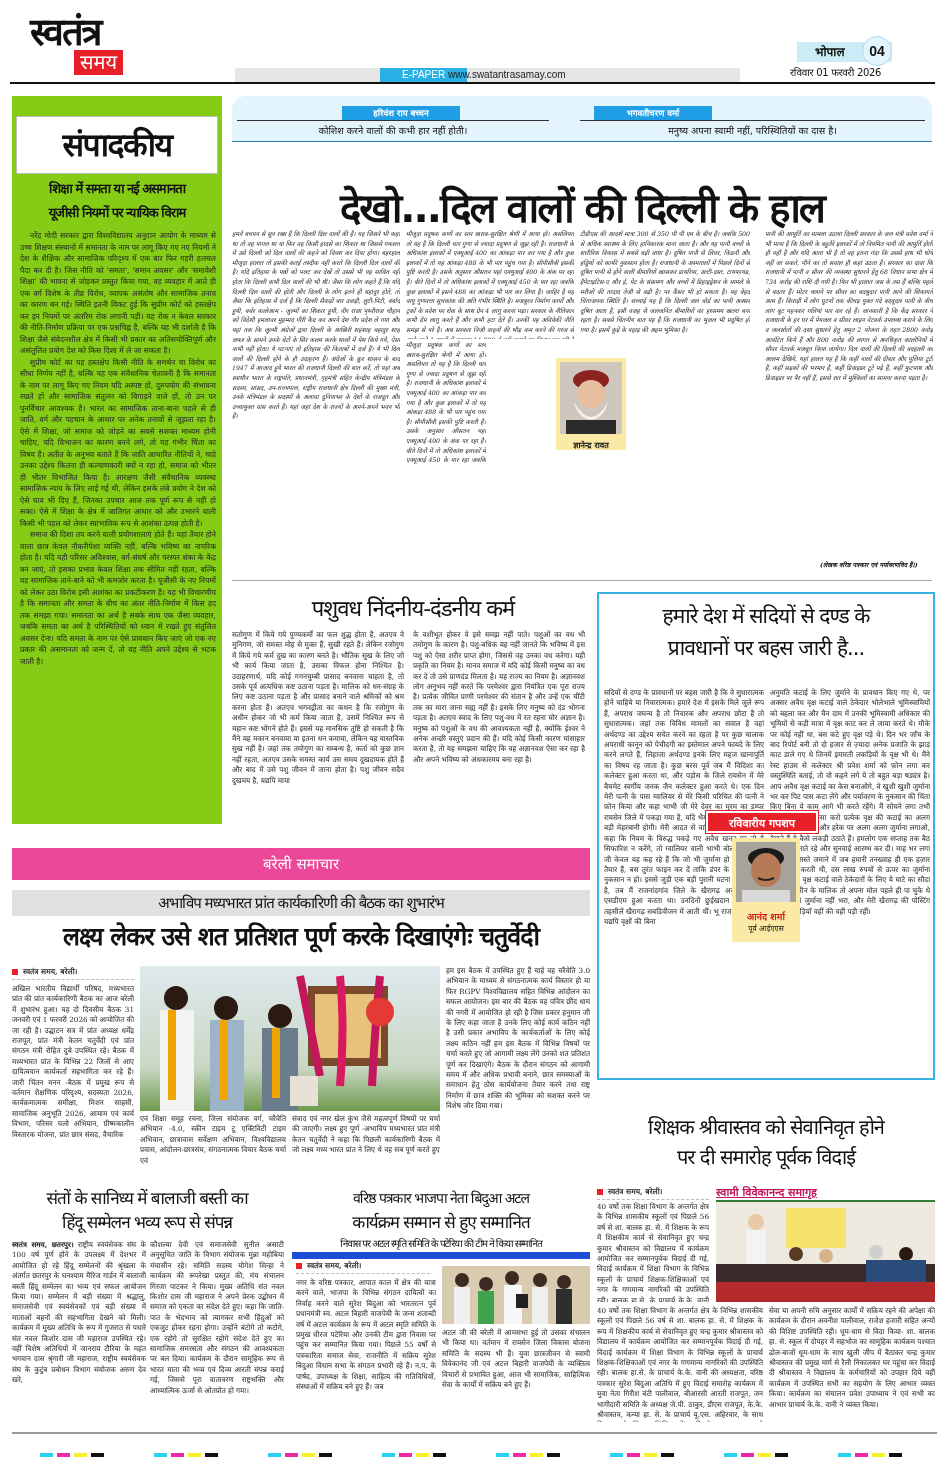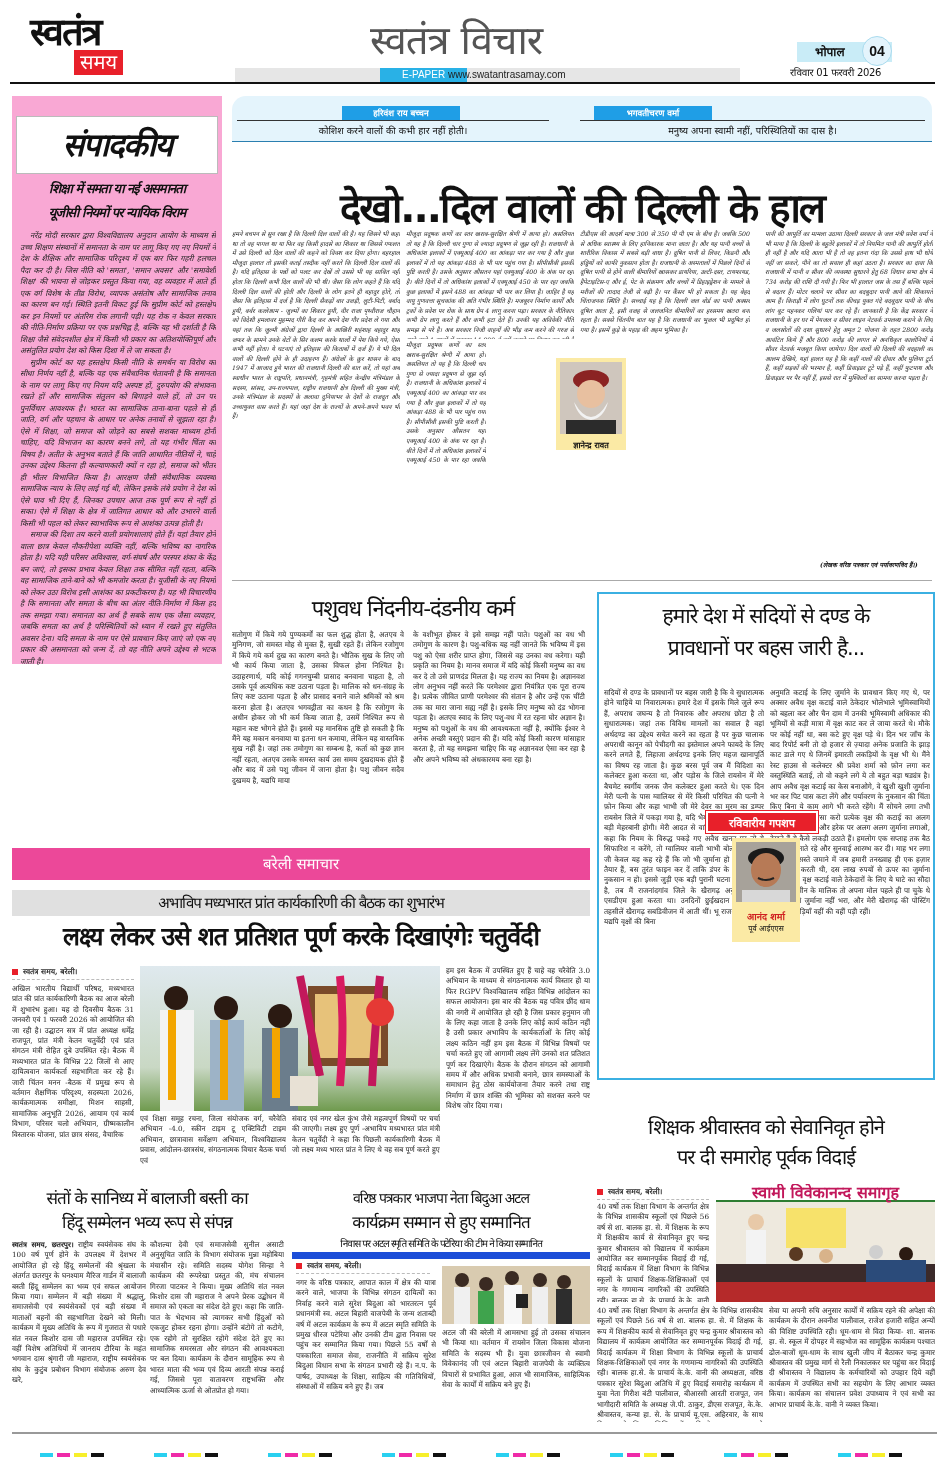--- a/index.html
+++ b/index.html
@@ -15,32 +15,31 @@
 .cmyk span{display:inline-block;width:13px;height:4px;margin-right:4px}
 </style>
 </head>
 <body>
 
 <div class="abs" style="left:0;top:0;width:945px;height:82px;">
   <div class="abs" style="left:22px;top:12px;width:130px;height:64px;">
     <div class="abs" style="left:8px;top:0;font-family:'DejaVu Sans',sans-serif;font-weight:bold;font-size:38px;line-height:40px;letter-spacing:-2px;color:#111">स्वतंत्र</div>
     <div class="abs" style="left:52px;top:38px;background:#e8202a;color:#fff;font-family:'DejaVu Sans',sans-serif;font-weight:normal;font-size:20px;line-height:25px;padding:0 6px;">समय</div>
   </div>
-  <div class="abs" style="left:370px;top:18px;font-family:'DejaVu Sans',sans-serif;font-size:40px;line-height:44px;color:#555;letter-spacing:-1px">स्वतंत्र विचार</div>
   <div class="abs" style="left:235px;top:68px;width:505px;height:14px;background:#e6e6e6;"></div>
   <div class="abs" style="left:380px;top:68px;background:#29b1e6;color:#fff;font-family:'Liberation Sans',sans-serif;font-size:10px;line-height:14px;padding:0 22px;">E-PAPER</div>
   <a class="abs" style="left:448px;top:68px;font-family:'Liberation Sans',sans-serif;font-size:10px;line-height:14px;color:#222;text-decoration:none;">www.swatantrasamay.com</a>
   <div class="abs" style="left:797px;top:42px;width:95px;height:20px;background:#c9ecf7;"></div>
   <div class="abs" style="left:815px;top:42px;font-family:'DejaVu Sans',sans-serif;font-weight:bold;font-size:12px;line-height:20px;">भोपाल</div>
   <div class="abs" style="left:862px;top:36px;width:30px;height:30px;border-radius:50%;background:#e4f4fc;border:1px solid #a9dbee;font-family:'Liberation Sans',sans-serif;font-weight:bold;font-size:14px;line-height:28px;text-align:center;">04</div>
   <div class="abs" style="left:790px;top:66px;font-family:'DejaVu Sans',sans-serif;font-size:10px;line-height:14px;letter-spacing:-0.3px">रविवार 01 फरवरी 2026</div>
   <div class="abs" style="left:10px;top:82px;width:925px;height:2px;background:#111;"></div>
 </div>
 
-<div class="abs" style="left:12px;top:96px;width:210px;height:568px;background:#f9a8d4;font-style:italic;">
+<div class="abs" style="left:12px;top:96px;width:210px;height:728px;background:#84cc16;">
   <div class="abs" style="left:4px;top:20px;width:202px;height:58px;background:#fff;border:1px solid #bbb;">
     <div style="font-family:'DejaVu Sans',sans-serif;font-weight:bold;font-size:32px;line-height:56px;text-align:center;letter-spacing:-1.5px">संपादकीय</div>
   </div>
   <div class="abs hl" style="left:0;top:82px;width:210px;font-size:13px;line-height:22px;">शिक्षा में समता या नई असमानता</div>
   <div class="abs hl" style="left:0;top:106px;width:210px;font-size:13px;line-height:22px;">यूजीसी नियमों पर न्यायिक विराम</div>
   <div class="abs col" style="left:8px;top:134px;width:196px;height:590px;font-size:7.6px;line-height:11.5px;">
     <p>नरेंद्र मोदी सरकार द्वारा विश्वविद्यालय अनुदान आयोग के माध्यम से उच्च शिक्षण संस्थानों में समानता के नाम पर लागू किए गए नए नियमों ने देश के शैक्षिक और सामाजिक परिदृश्य में एक बार फिर गहरी हलचल पैदा कर दी है। जिस नीति को 'समता', 'समान अवसर' और 'समावेशी शिक्षा' की भावना से जोड़कर प्रस्तुत किया गया, वह व्यवहार में आते ही एक वर्ग विशेष के तीव्र विरोध, व्यापक असंतोष और सामाजिक तनाव का कारण बन गई। स्थिति इतनी विकट हुई कि सुप्रीम कोर्ट को हस्तक्षेप कर इन नियमों पर अंतरिम रोक लगानी पड़ी। यह रोक न केवल सरकार की नीति-निर्माण प्रक्रिया पर एक प्रश्नचिह्न है, बल्कि यह भी दर्शाती है कि शिक्षा जैसे संवेदनशील क्षेत्र में किसी भी प्रकार का अतिशयोक्तिपूर्ण और असंतुलित प्रयोग देश को किस दिशा में ले जा सकता है।</p>
     <p>सुप्रीम कोर्ट का यह हस्तक्षेप किसी नीति के समर्थन या विरोध का सीधा निर्णय नहीं है, बल्कि यह एक संवैधानिक चेतावनी है कि समानता के नाम पर लागू किए गए नियम यदि अस्पष्ट हों, दुरुपयोग की संभावना रखते हों और सामाजिक संतुलन को बिगाड़ने वाले हों, तो उन पर पुनर्विचार आवश्यक है। भारत का सामाजिक ताना-बाना पहले से ही जाति, वर्ग और पहचान के आधार पर अनेक तनावों से जूझता रहा है। ऐसे में शिक्षा, जो समाज को जोड़ने का सबसे सशक्त माध्यम होनी चाहिए, यदि विभाजन का कारण बनने लगे, तो यह गंभीर चिंता का विषय है। अतीत के अनुभव बताते हैं कि जाति आधारित नीतियों ने, चाहे उनका उद्देश्य कितना ही कल्याणकारी क्यों न रहा हो, समाज को भीतर ही भीतर विभाजित किया है। आरक्षण जैसी संवैधानिक व्यवस्था सामाजिक न्याय के लिए लाई गई थी, लेकिन इसके लंबे प्रयोग ने देश को ऐसे घाव भी दिए हैं, जिनका उपचार आज तक पूर्ण रूप से नहीं हो सका। ऐसे में शिक्षा के क्षेत्र में जातिगत आधार को और उभारने वाली किसी भी पहल को लेकर स्वाभाविक रूप से आशंका उत्पन्न होती है।</p>
     <p>समाज की दिशा तय करने वाली प्रयोगशालाएं होते हैं। यहां तैयार होने वाला छात्र केवल नौकरीपेशा व्यक्ति नहीं, बल्कि भविष्य का नागरिक होता है। यदि यही परिसर अविश्वास, वर्ग-संघर्ष और परस्पर शंका के केंद्र बन जाएं, तो इसका प्रभाव केवल शिक्षा तक सीमित नहीं रहता, बल्कि वह सामाजिक ताने-बाने को भी कमजोर करता है। यूजीसी के नए नियमों को लेकर उठा विरोध इसी आशंका का प्रकटीकरण है। यह भी विचारणीय है कि समानता और समता के बीच का अंतर नीति-निर्माण में किस हद तक समझा गया। समानता का अर्थ है सबके साथ एक जैसा व्यवहार, जबकि समता का अर्थ है परिस्थितियों को ध्यान में रखते हुए संतुलित अवसर देना। यदि समता के नाम पर ऐसे प्रावधान किए जाएं जो एक नए प्रकार की असमानता को जन्म दें, तो वह नीति अपने उद्देश्य से भटक जाती है।</p>
   </div>
@@ -158,21 +157,21 @@
     <circle cx="122" cy="16" r="7" fill="#3a2a22"></circle>
       <rect x="114" y="23" width="16" height="35" fill="#2d2d2d"></rect>
   </svg>
 </div>
 <div class="abs col" style="left:442px;top:1328px;width:148px;height:94px;">अटल जी की बरेली में आमसभा हुई तो उसका संचालन भी किया था। वर्तमान में रायसेन जिला विकास योजना समिति के सदस्य भी हैं। युवा छात्रजीवन से स्वामी विवेकानंद जी एवं अटल बिहारी वाजपेयी के व्यक्तित्व विचारों से प्रभावित हुआ, आज भी सामाजिक, साहित्यिक सेवा के कार्यों में सक्रिय बने हुए हैं।</div>
 
 <div class="abs hl" style="left:597px;top:1112px;width:338px;font-size:20px;line-height:30px;font-weight:normal;">शिक्षक श्रीवास्तव को सेवानिवृत होने</div>
 <div class="abs hl" style="left:597px;top:1142px;width:338px;font-size:20px;line-height:30px;font-weight:normal;">पर दी समारोह पूर्वक विदाई</div>
 <div class="abs dateline" style="left:597px;top:1186px;width:112px;"><span class="sq"></span><span>स्वतंत्र समय, बरेली।</span></div>
 <div class="abs photo" style="left:716px;top:1184px;width:219px;height:118px;background:#eee9de;">
-  <div style="height:18px;background:#fff;color:#c2185b;font-family:'DejaVu Sans',sans-serif;font-weight:bold;font-size:16px;line-height:18px;text-align:center;border-bottom:2px solid #2e7d32;">स्वामी विवेकानन्द समागृह</div>
+  <div style="height:18px;background:#fff;color:#c2185b;font-family:'DejaVu Sans',sans-serif;font-weight:bold;font-size:11px;line-height:18px;text-align:left;border-bottom:2px solid #2e7d32;text-decoration:underline;">स्वामी विवेकानन्द समागृह</div>
   <svg width="219" height="100" viewBox="0 0 219 100">
     <rect x="70" y="6" width="60" height="40" fill="#f7e26b"></rect>
     <circle cx="40" cy="20" r="8" fill="#e8c9a8"></circle>
       <rect x="30" y="28" width="20" height="50" fill="#f3f3f3"></rect>
     <rect x="0" y="62" width="219" height="18" fill="#3b2a2a"></rect>
     <circle cx="80" cy="52" r="7" fill="#5a3a22"></circle>
       <circle cx="110" cy="54" r="7" fill="#d8b38a"></circle>
       <circle cx="160" cy="50" r="7" fill="#cfcfcf"></circle>
       <circle cx="190" cy="52" r="7" fill="#2b1a12"></circle>
     <rect x="150" y="58" width="60" height="22" fill="#2b4b7a"></rect>

